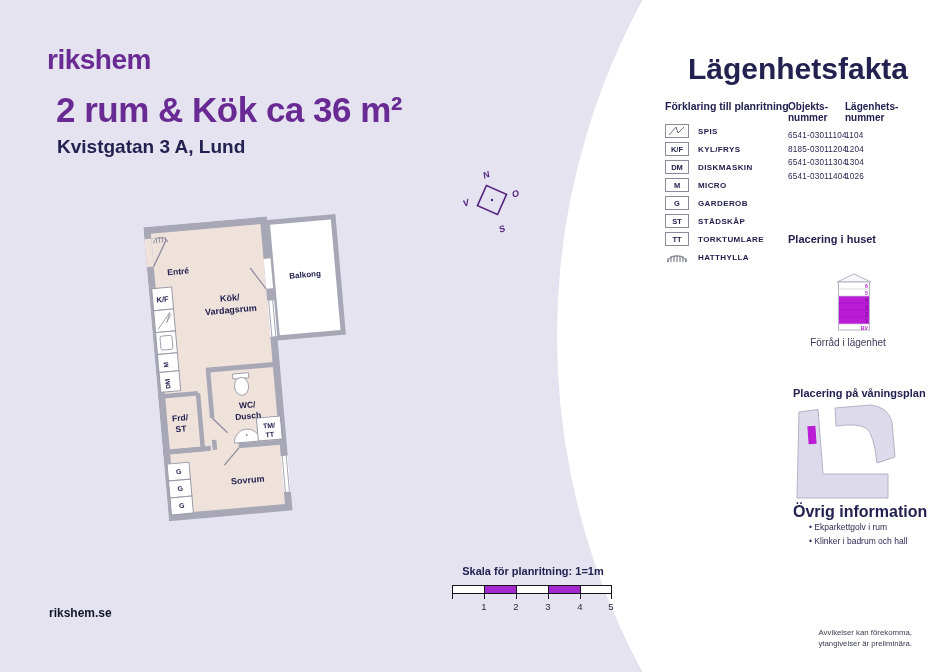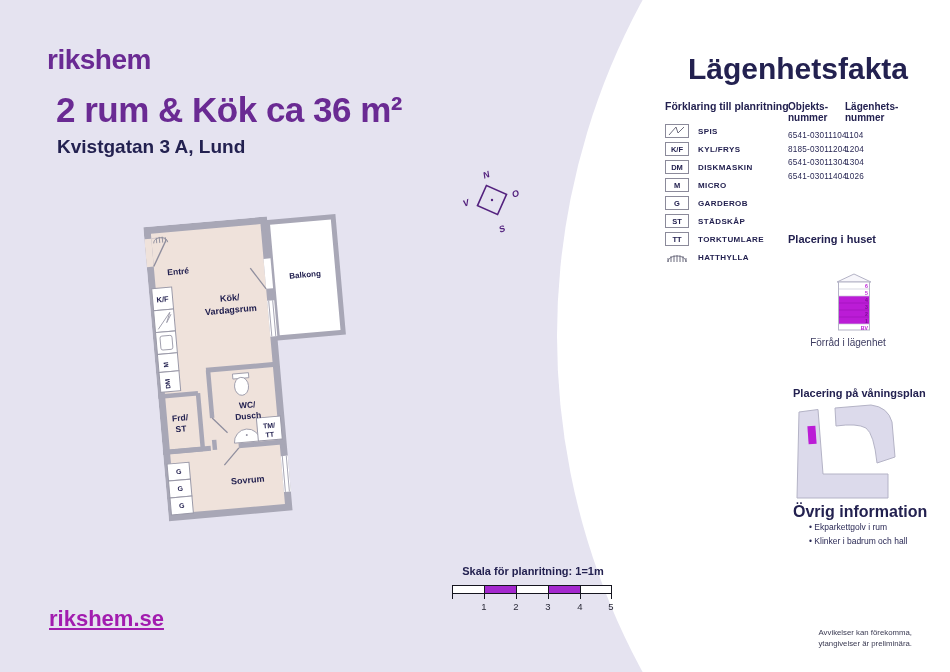--- a/index.html
+++ b/index.html
@@ -43,21 +43,21 @@
   .ovrig-list li { font-size:8.5px; line-height:13.5px; color:#2a2955; }
   .ovrig-list li::before { content:"• "; }
 
   .skala-heading { left:440px; top:565px; width:186px; text-align:center; font-size:11px; font-weight:800; }
   .skala-bar { left:452px; top:585px; width:160px; height:9px; border:1.2px solid #15151f; background:#fff; }
   .skala-seg { position:absolute; top:0; height:100%; }
   .skala-tick { position:absolute; top:585px; width:1.2px; height:14px; background:#15151f; }
   .skala-num { position:absolute; top:601px; width:16px; margin-left:-8px; text-align:center;
                font-size:9.5px; color:#2a2a38; }
 
-  .site { left:49px; top:606px; font-size:22px; font-weight:800; color:#a21caf;text-decoration:underline; }
+  .site { left:49px; top:606px; font-size:12px; font-weight:800; color:#0f172a; }
   .disclaimer { left:700px; top:627px; width:212px; text-align:right; font-size:7.8px;
                 line-height:11px; color:#3a3a52; }
 
   .plan-wrap { left:156px; top:218px; width:200px; height:300px; transform:rotate(-5deg); }
   .compass { left:452px; top:162px; }
 
   svg text { font-family:"Liberation Sans", sans-serif; }
 </style>
 </head>
 <body>

